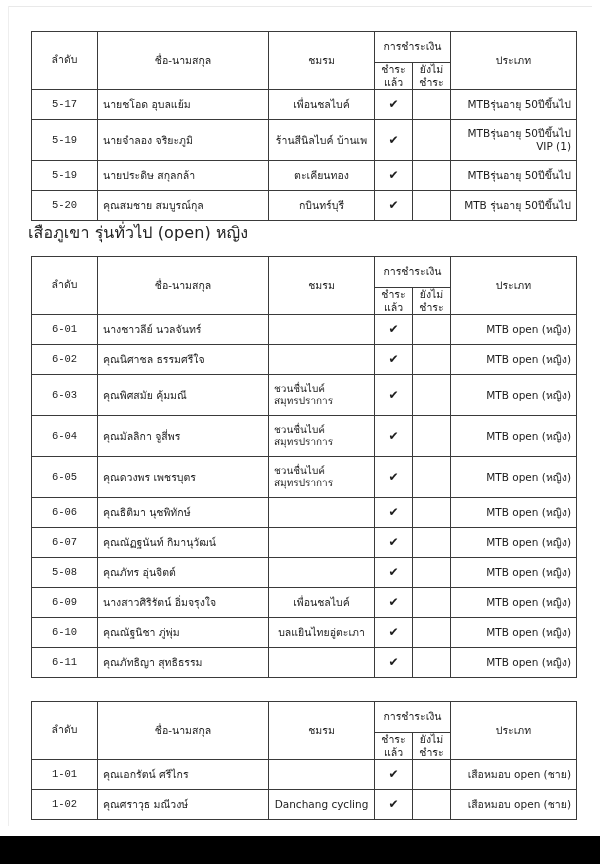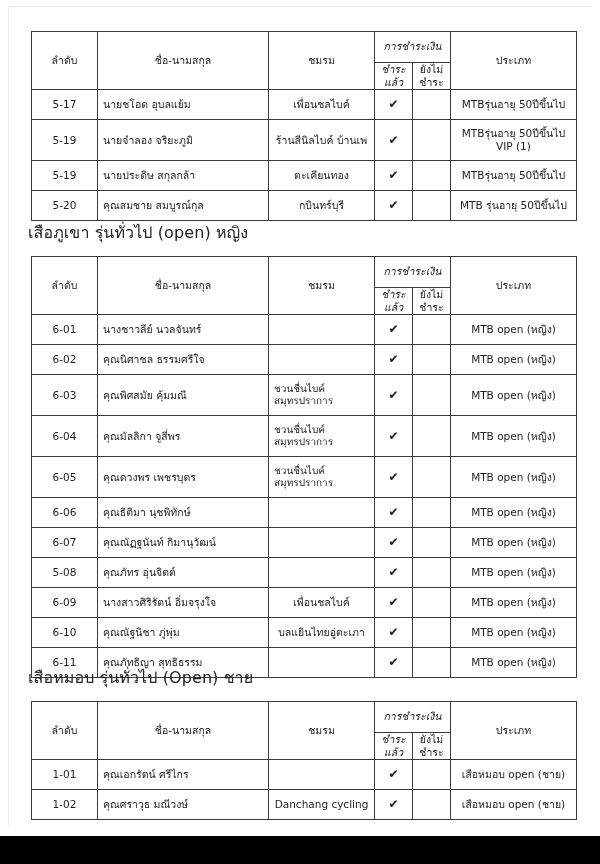--- a/index.html
+++ b/index.html
@@ -57,26 +57,26 @@
     border: 1px solid #3a3a3a;
     padding: 0 5px;
     vertical-align: middle;
     font-weight: normal;
     line-height: 1.25;
     background: #fff;
   }
   table.reg th {
     text-align: center;
   }
-  .c-no     { width: 55px;  text-align: center; }
+  .c-no     { width: 55px;  text-align: center; font-family: Liberation Mono, monospace; }
   .c-name   { width: 160px; text-align: left; }
   .c-club   { width: 95px;  text-align: center; }
-  .c-paid   { width: 65px;  text-align: center; font-style: italic; }
+  .c-paid   { width: 65px;  text-align: center; }
   .c-unpaid { width: 55px;  text-align: center; }
-  .c-type   { width: 115px; text-align: center; }
+  .c-type   { width: 115px; text-align: right; }
 
   .hdr-row1 td, .hdr-row1 th { height: 30px; }
   .hdr-row2 td, .hdr-row2 th { height: 22px; }
   .hdr-pay-group {
     border-bottom: 1px solid #3a3a3a;
   }
 
   tbody tr td { height: 29px; }
   tr.two-line td { height: 40px; }
 
@@ -285,21 +285,20 @@
         <td class="c-no">6-11</td>
         <td class="c-name">คุณภัทธิญา สุทธิธรรม</td>
         <td class="c-club"></td>
         <td class="c-paid"><span class="check">✔</span></td>
         <td class="c-unpaid"></td>
         <td class="c-type">MTB open (หญิง)</td>
       </tr>
     </tbody>
   </table>
 
-  <div class="section-heading" style="left:28px; top:665px;">เสือหมอบ  รุ่นทั่วไป (Open) ชาย</div>
 
   <table class="reg" id="table-3" style="left:31px; top:701px; width:545px;">
     <thead>
       <tr class="hdr-row1">
         <th class="c-no" rowspan="2">ลำดับ</th>
         <th class="c-name" rowspan="2">ชื่อ-นามสกุล</th>
         <th class="c-club" rowspan="2">ชมรม</th>
         <th class="c-paid hdr-pay-group" colspan="2">การชำระเงิน</th>
         <th class="c-type" rowspan="2">ประเภท</th>
       </tr>

